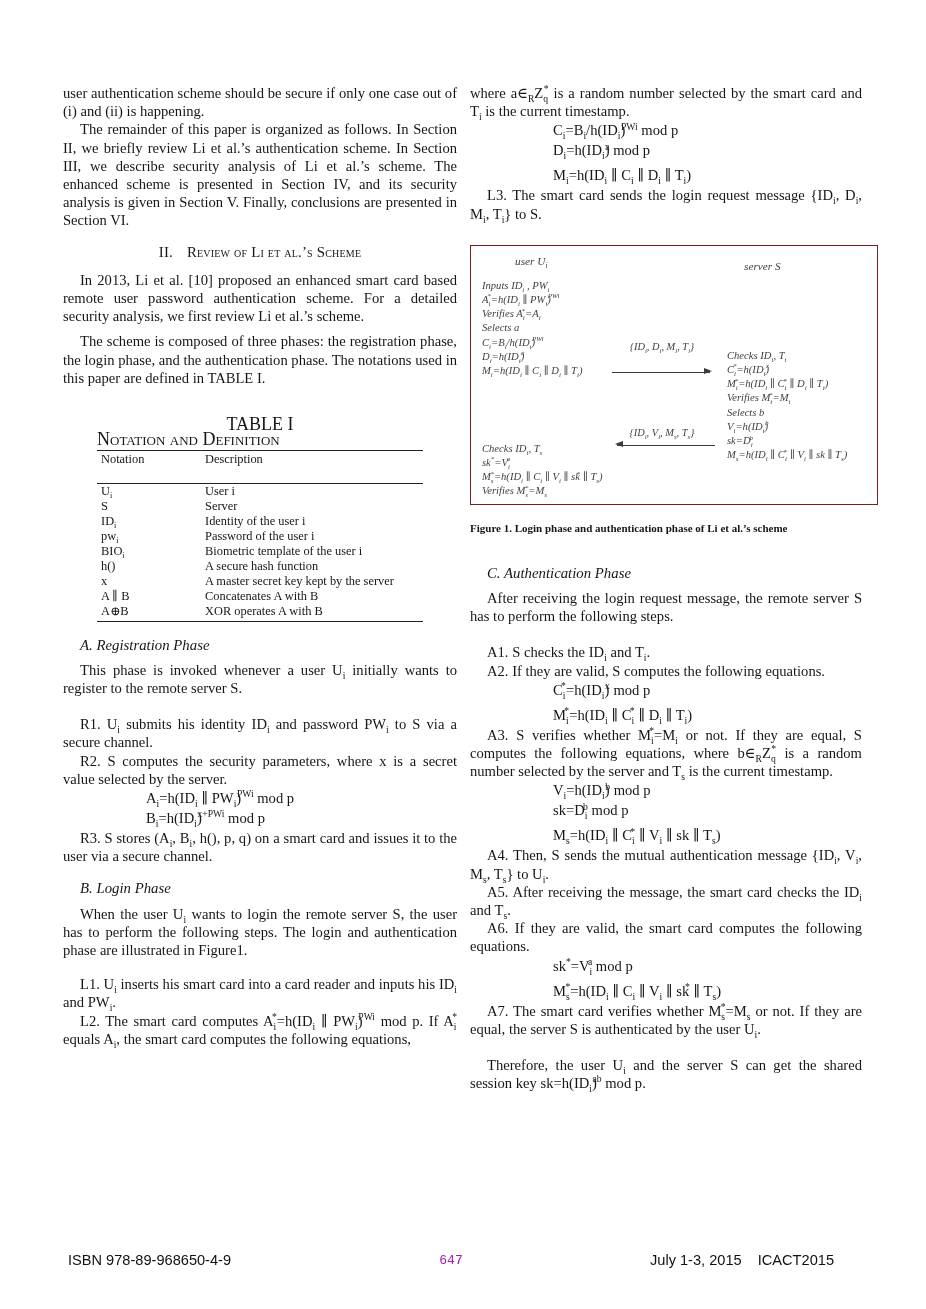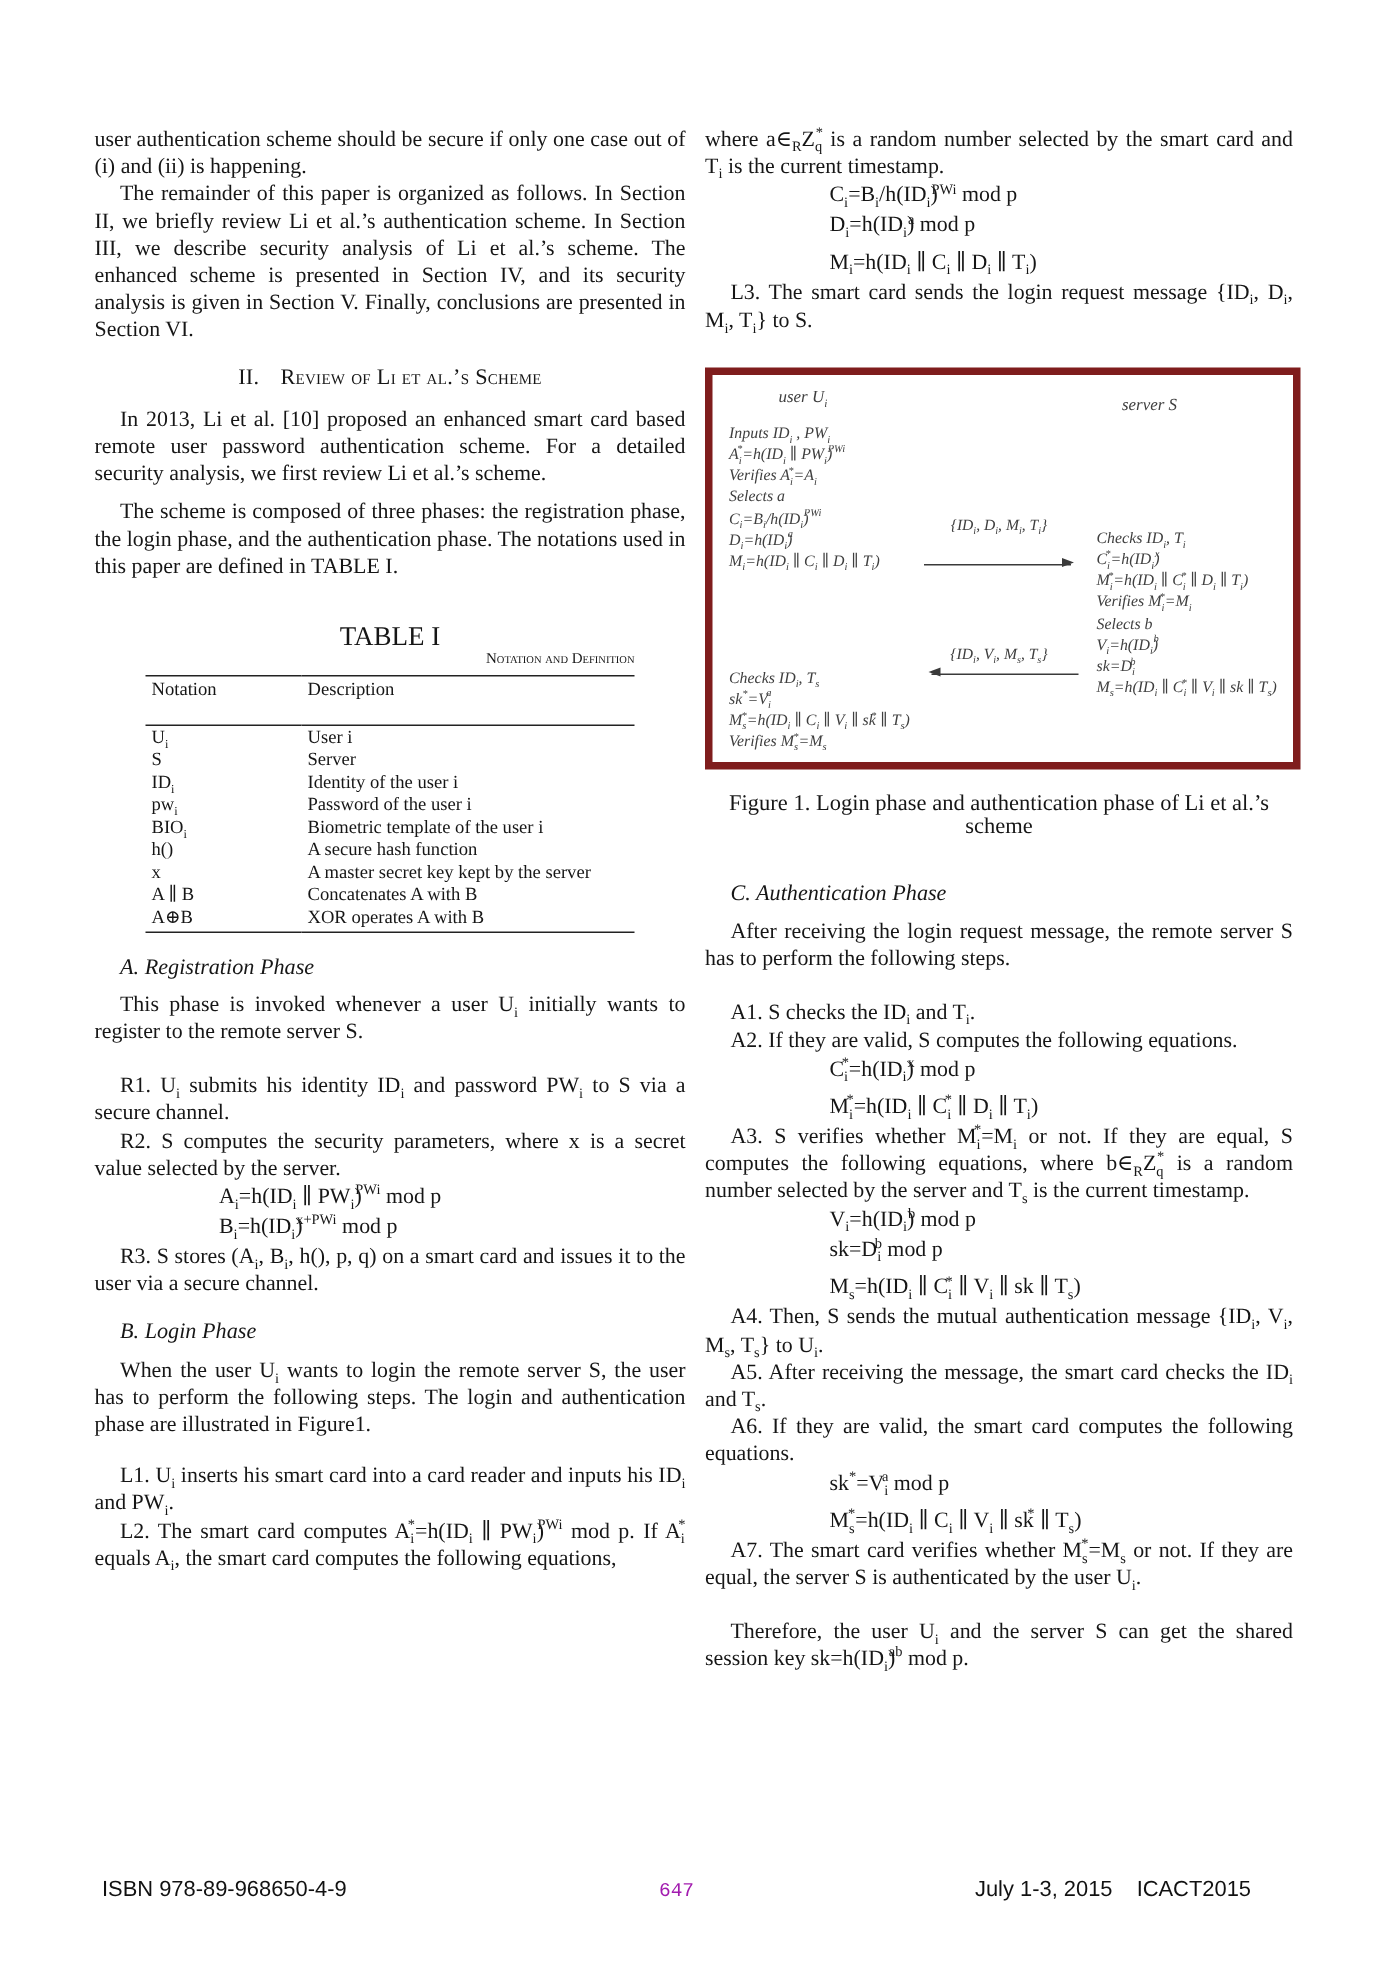--- a/index.html
+++ b/index.html
@@ -30,51 +30,51 @@
   .gap7  { margin-top:7px; }
   .gap16 { margin-top:16px; }
   .gap18 { margin-top:18px; }
 
   .eq { margin:1px 0 1px 83px; text-indent:0; text-align:left; line-height:19px; }
   .eq.sp { margin-top:6px; }
 
   
   .tblwrap { width:326px; margin:30px auto 0 auto; }
   .tbl-title { text-align:center; font-size:18px; line-height:15px; }
-  .tbl-sub   { text-align:right; font-size:10px; line-height:15px; font-variant:small-caps; }
+  .tbl-sub   { text-align:left; font-size:18px; line-height:15px; font-variant:small-caps; }
   table.notation { border-collapse:collapse; width:100%; margin-top:3px; font-size:12.4px; }
   table.notation th {
     text-align:left; font-weight:normal; border-top:1.4px solid #222;
     border-bottom:1px solid #222; padding:1px 2px 16px 4px; line-height:14.5px;
   }
   table.notation td { padding:0 2px 0 4px; line-height:15px; }
   table.notation col.c1 { width:104px; }
   table.notation tbody tr:last-child td { padding-bottom:2px; }
   table.notation { border-bottom:1.4px solid #222; }
 
   
   .figbox {
     position:relative; margin-top:22px; width:387px; height:258px;
-    border:5px solid #7f1d1d; font-style:italic; color:#3f3f3f;
-    font-size:10.6px; line-height:14.2px; text-align:left;
+    border:1px solid #7f1d1d; font-style:italic; color:#3f3f3f;
+    font-size:10.6px; line-height:14.2px; text-align:left;padding-left:19px;
   }
   .figbox .abs { position:absolute; }
   .fig-party { font-size:11.3px; }
   .figline { white-space:nowrap; }
   .figmsg { width:100px; text-align:center; white-space:nowrap; font-size:10.4px; }
   .arrow { position:absolute; width:98px; height:0; border-top:1.6px solid #3a3a3a; }
   .arrow.r::after {
     content:""; position:absolute; right:-2px; top:-4.6px;
     border-left:8px solid #3a3a3a; border-top:3.8px solid transparent; border-bottom:3.8px solid transparent;
   }
   .arrow.l::before {
     content:""; position:absolute; left:-2px; top:-4.6px;
     border-right:8px solid #3a3a3a; border-top:3.8px solid transparent; border-bottom:3.8px solid transparent;
   }
-  .figcaption { margin-top:16px; text-align:center; font-size:15px; line-height:15px; }
+  .figcaption { margin-top:16px; text-align:left; font-size:11px; line-height:15px;font-weight:bold; }
 
   
   .footer { position:absolute; left:0; right:0; top:1252px; height:20px;
     font-family:"Liberation Sans","DejaVu Sans",sans-serif; font-size:14.6px; color:#111; }
   .footer .isbn { position:absolute; left:68px; top:0; }
   .footer .pageno { position:absolute; left:0; right:0; text-align:center; top:1px;
     font-family:"Liberation Mono","DejaVu Sans Mono",monospace; font-size:13px; color:#a21caf; }
   .footer .confwrap { position:absolute; right:68px; top:0; }
   .footer .confwrap span { margin-left:12px; }
   .footer .confwrap span:first-child { margin-left:0; }

